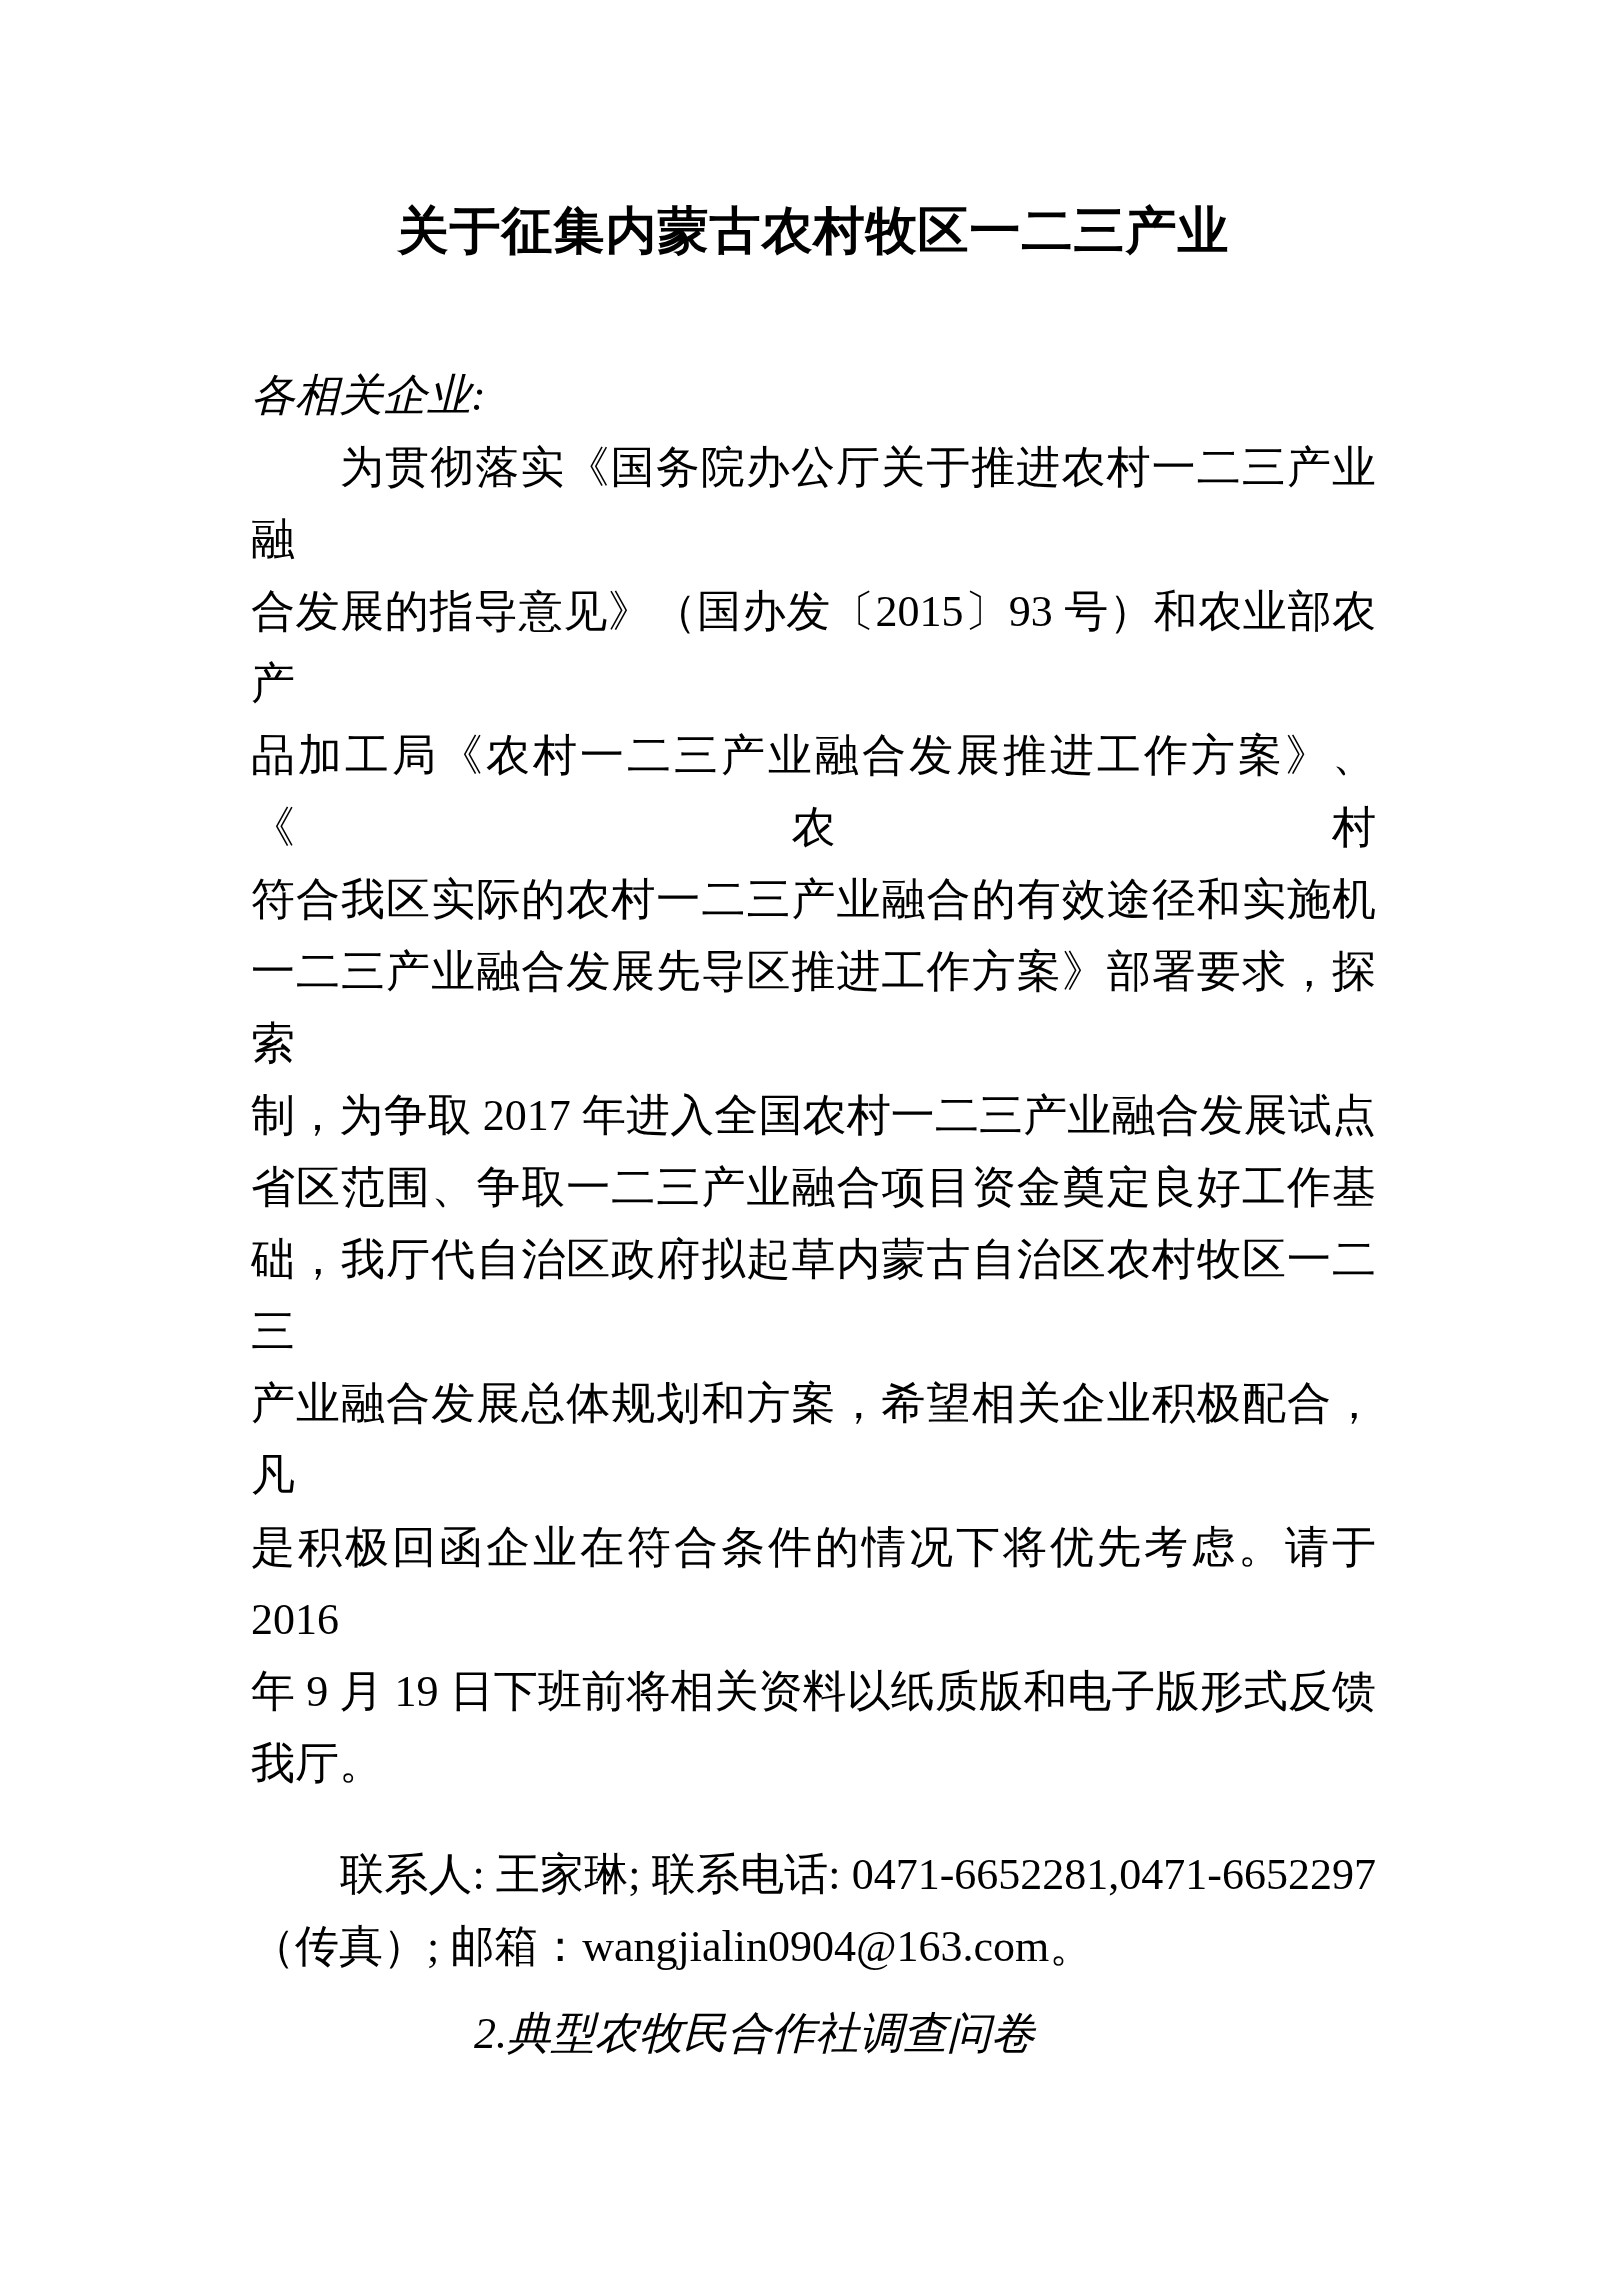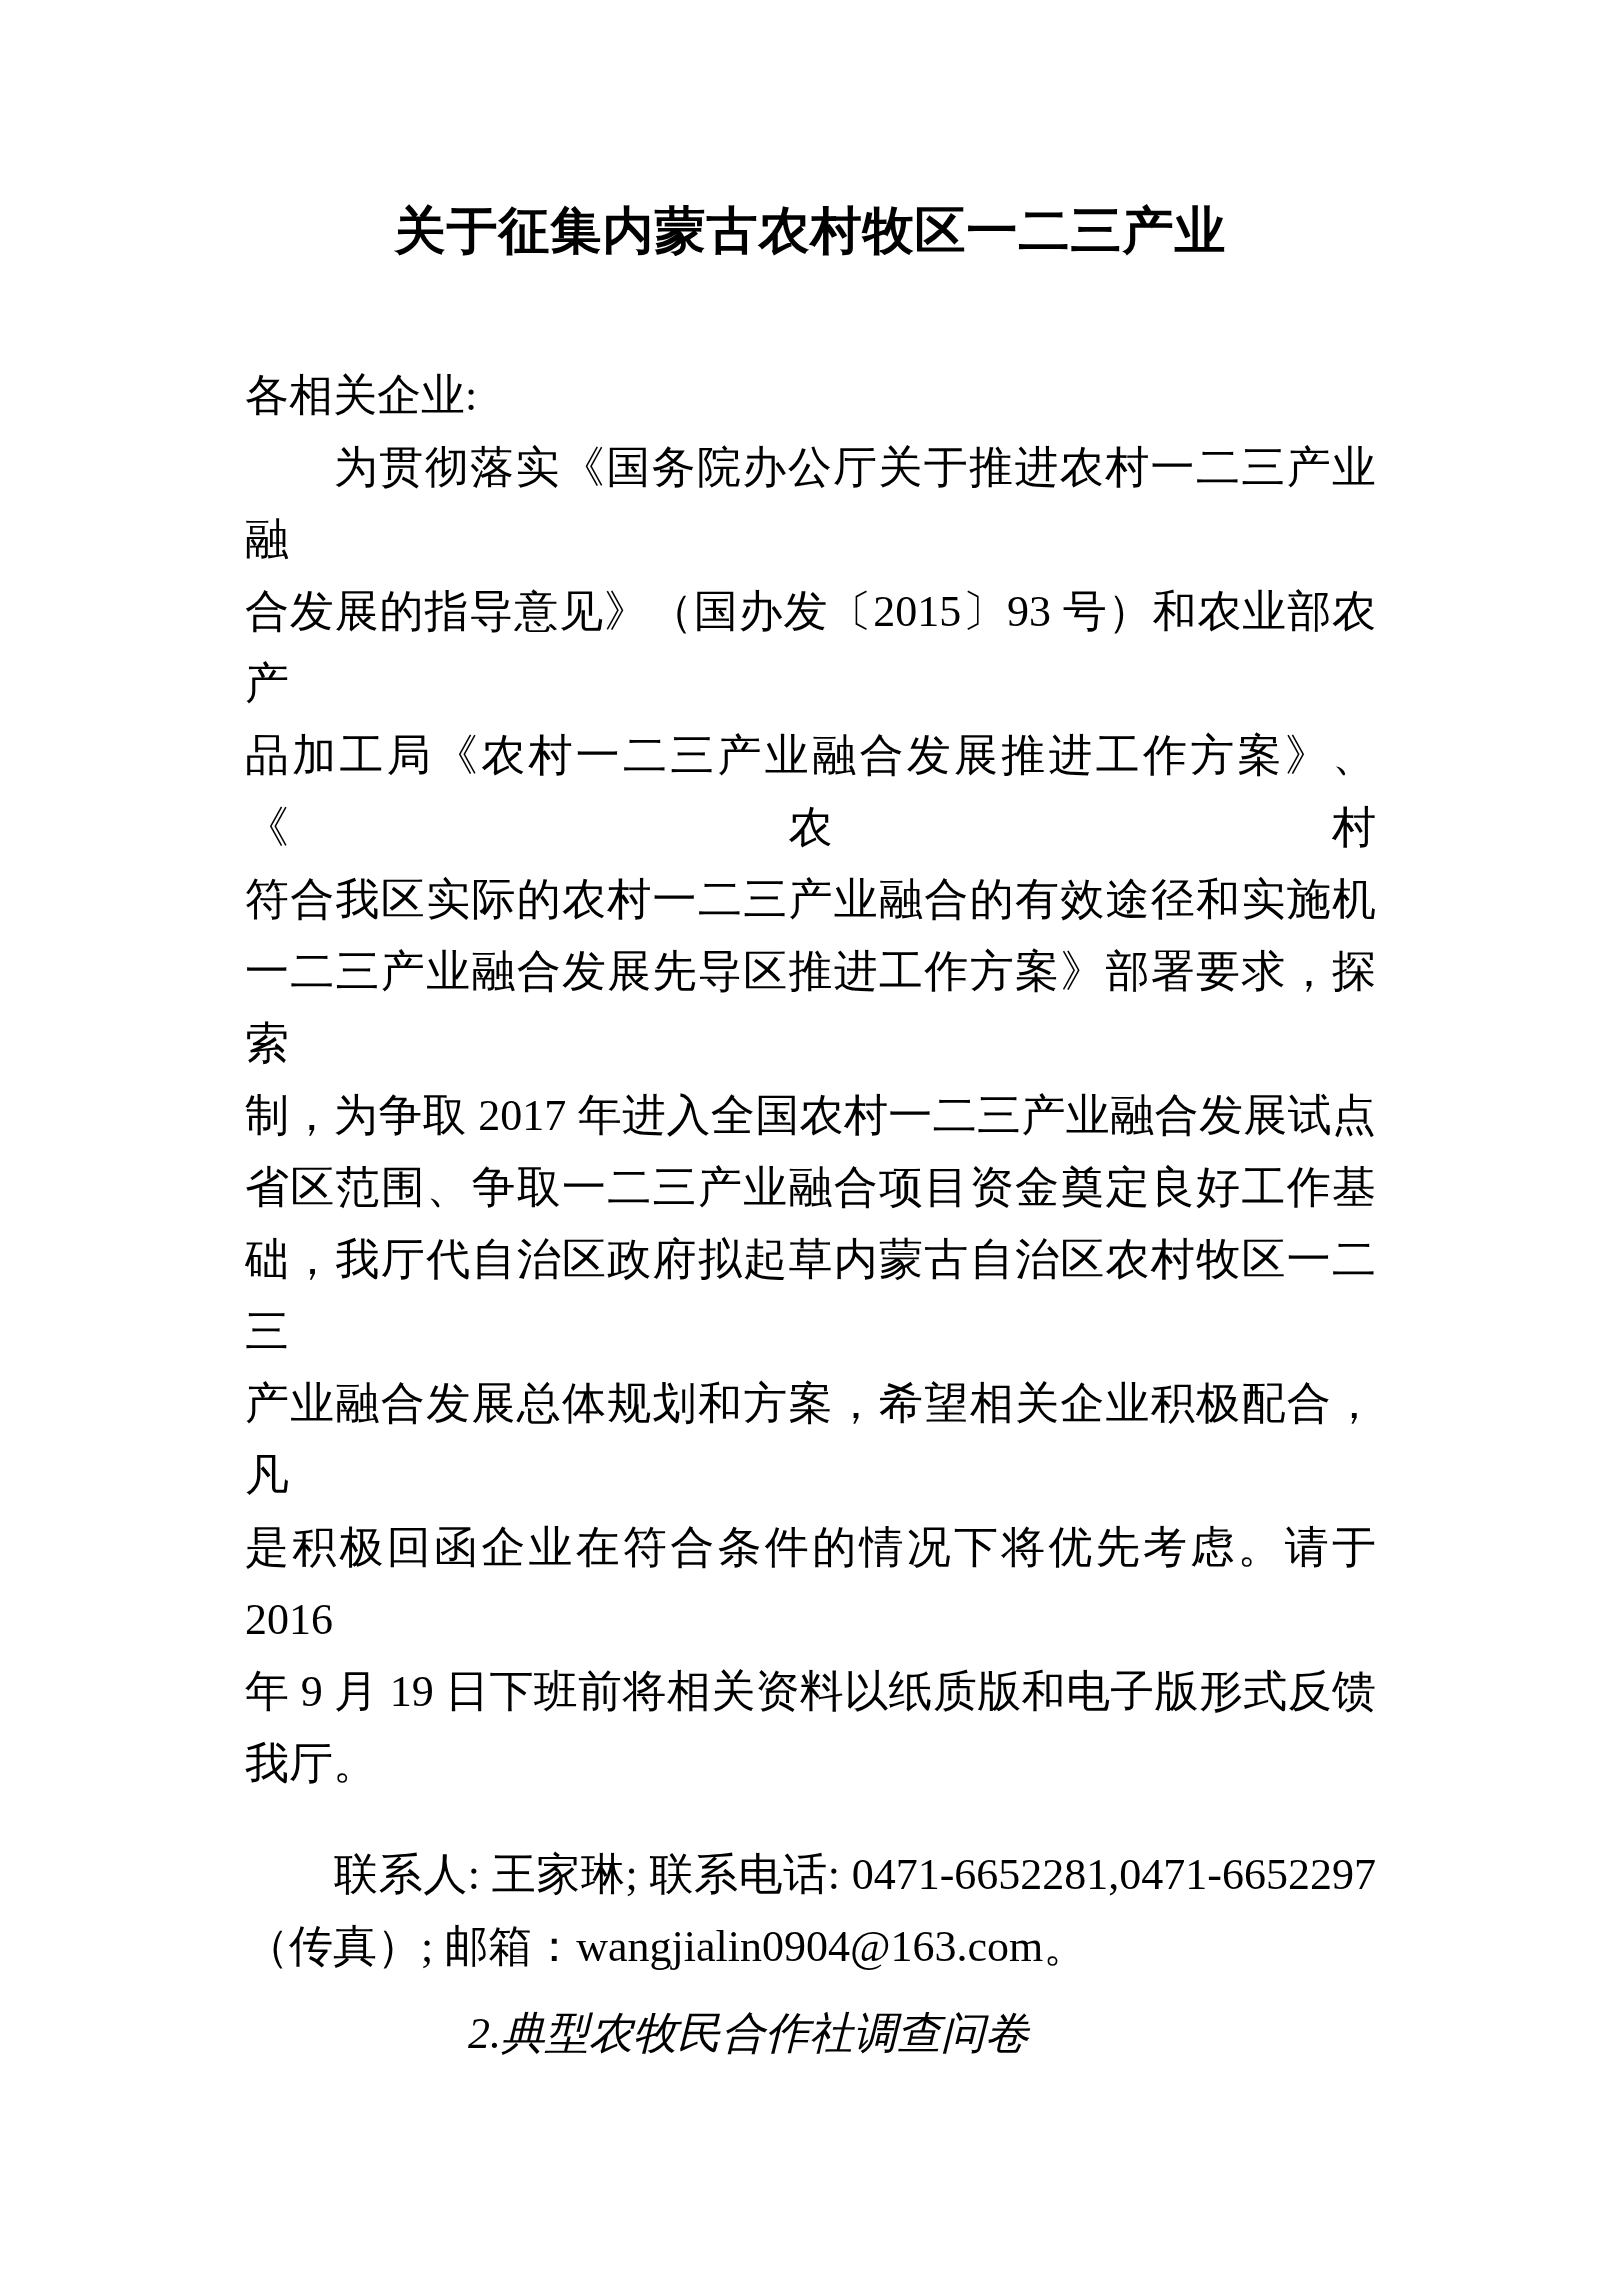--- a/index.html
+++ b/index.html
@@ -5,20 +5,21 @@
   * { margin: 0; padding: 0; box-sizing: border-box; }
   html, body { background: #ffffff; }
   .page {
     position: relative;
     width: 1621px;
     height: 2293px;
     background: #ffffff;
     color: #000000;
     overflow: hidden;
     font-family: "Liberation Serif", serif;
+    padding-left: 6px;
   }
   .content {
     padding: 0 245px;
   }
   .title-block {
     margin-top: 192px;
     text-align: center;
     font-family: "Liberation Sans", sans-serif;
     font-weight: bold;
     font-size: 51px;
@@ -29,20 +30,21 @@
     font-size: 44px;
     line-height: 72px;
     text-align: justify;
   }
   .just {
     text-align: justify;
     text-align-last: justify;
   }
   .salutation {
     margin-top: 90px;
+    font-style: italic;
   }
   .indent2 { text-indent: 89px; }
   .contact-block { margin-top: 39px; }
   .attach-block { margin-top: 14.7px; }
   .attach-1 { text-indent: 89px; }
   .attach-2 { text-indent: 223px; font-style: italic; }
 </style>
 </head>
 <body>
 

